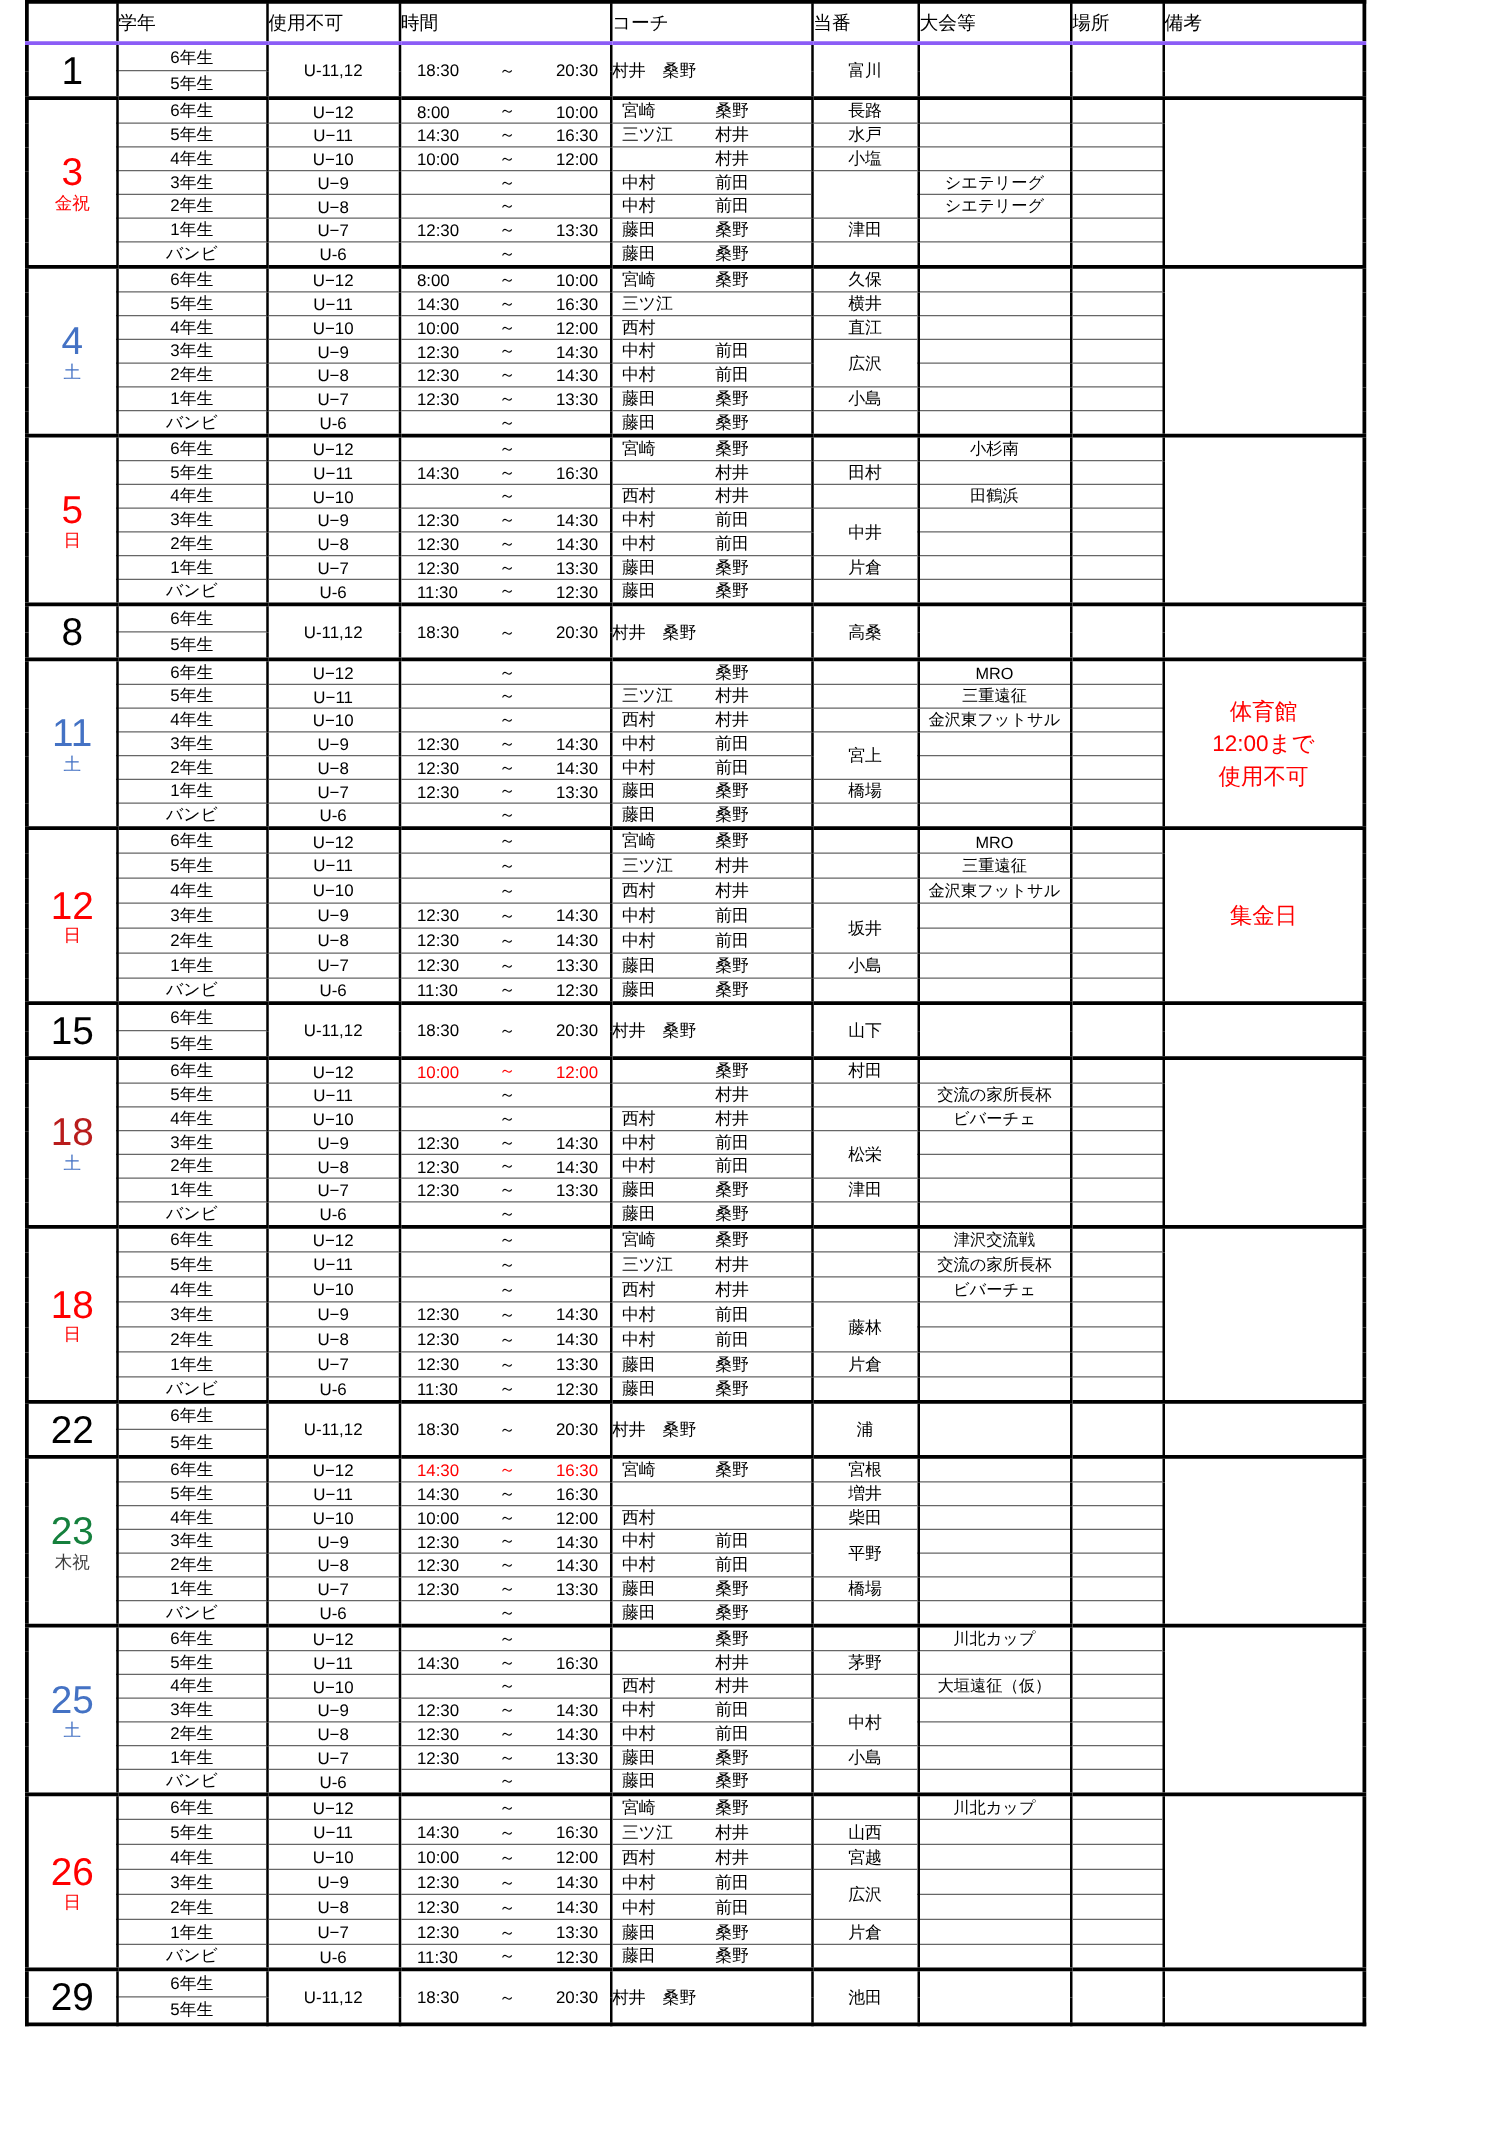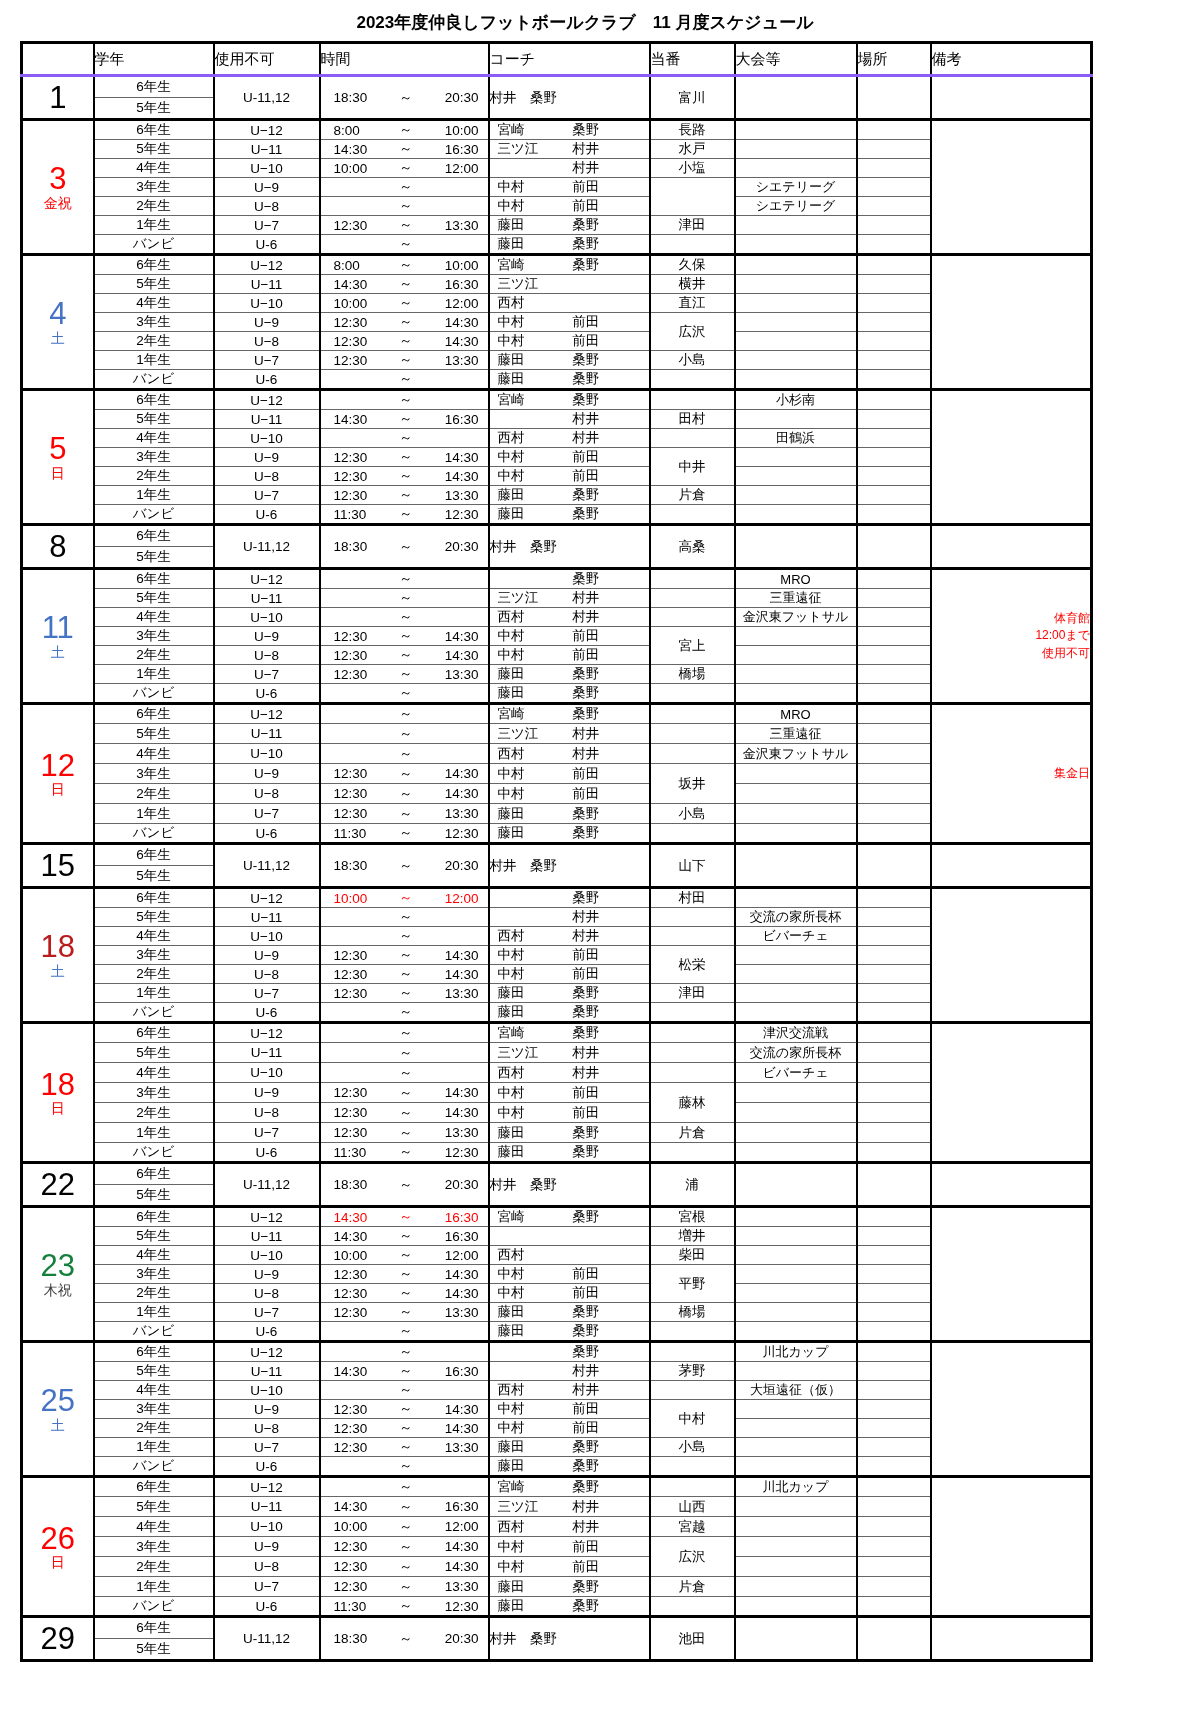--- a/index.html
+++ b/index.html
@@ -16,36 +16,35 @@
   tr.r-s{height:22px;}
   tr.r-m{height:18px;}
   tr.r-t{height:20px;}
   .c-day{text-align:center;}
   .day-num{font-size:31px;line-height:1.02;}
   .day-wd{font-size:14px;line-height:1.15;}
   .c-grade,.c-cat,.c-duty{text-align:center;font-size:13.5px;}
   .c-time,.c-coach{font-size:13.5px;}
   .c-event{text-align:center;font-size:13px;}
   .c-place{font-size:13px;}
-  .c-note{text-align:right;font-size:12px;white-space:normal;line-height:1.45;}
+  .c-note{text-align:center;font-size:18px;white-space:normal;line-height:1.45;}
   .tflex{display:flex;width:100%;align-items:center;}
   .ts{flex:0 0 38%;padding-left:13px;text-align:left;box-sizing:border-box;}
   .tm{flex:1 1 auto;text-align:center;}
   .te{flex:0 0 36%;padding-right:9px;text-align:right;box-sizing:border-box;}
   .tflex.red{color:#ff0000;}
   .cflex{display:flex;width:100%;}
   .c1{flex:0 0 52%;padding-left:8px;box-sizing:border-box;}
   .c2{flex:1 1 auto;}
   .coach-single{padding-left:0;}
 </style>
 </head>
 <body>
 
 <div class="page">
-  <div class="title">2023年度仲良しフットボールクラブ　11 月度スケジュール</div>
   <table class="sched">
     <colgroup>
       <col style="width:72px">
         <col style="width:120px">
         <col style="width:106px">
       <col style="width:169px">
         <col style="width:161px">
         <col style="width:85px">
       <col style="width:122px">
         <col style="width:74px">

